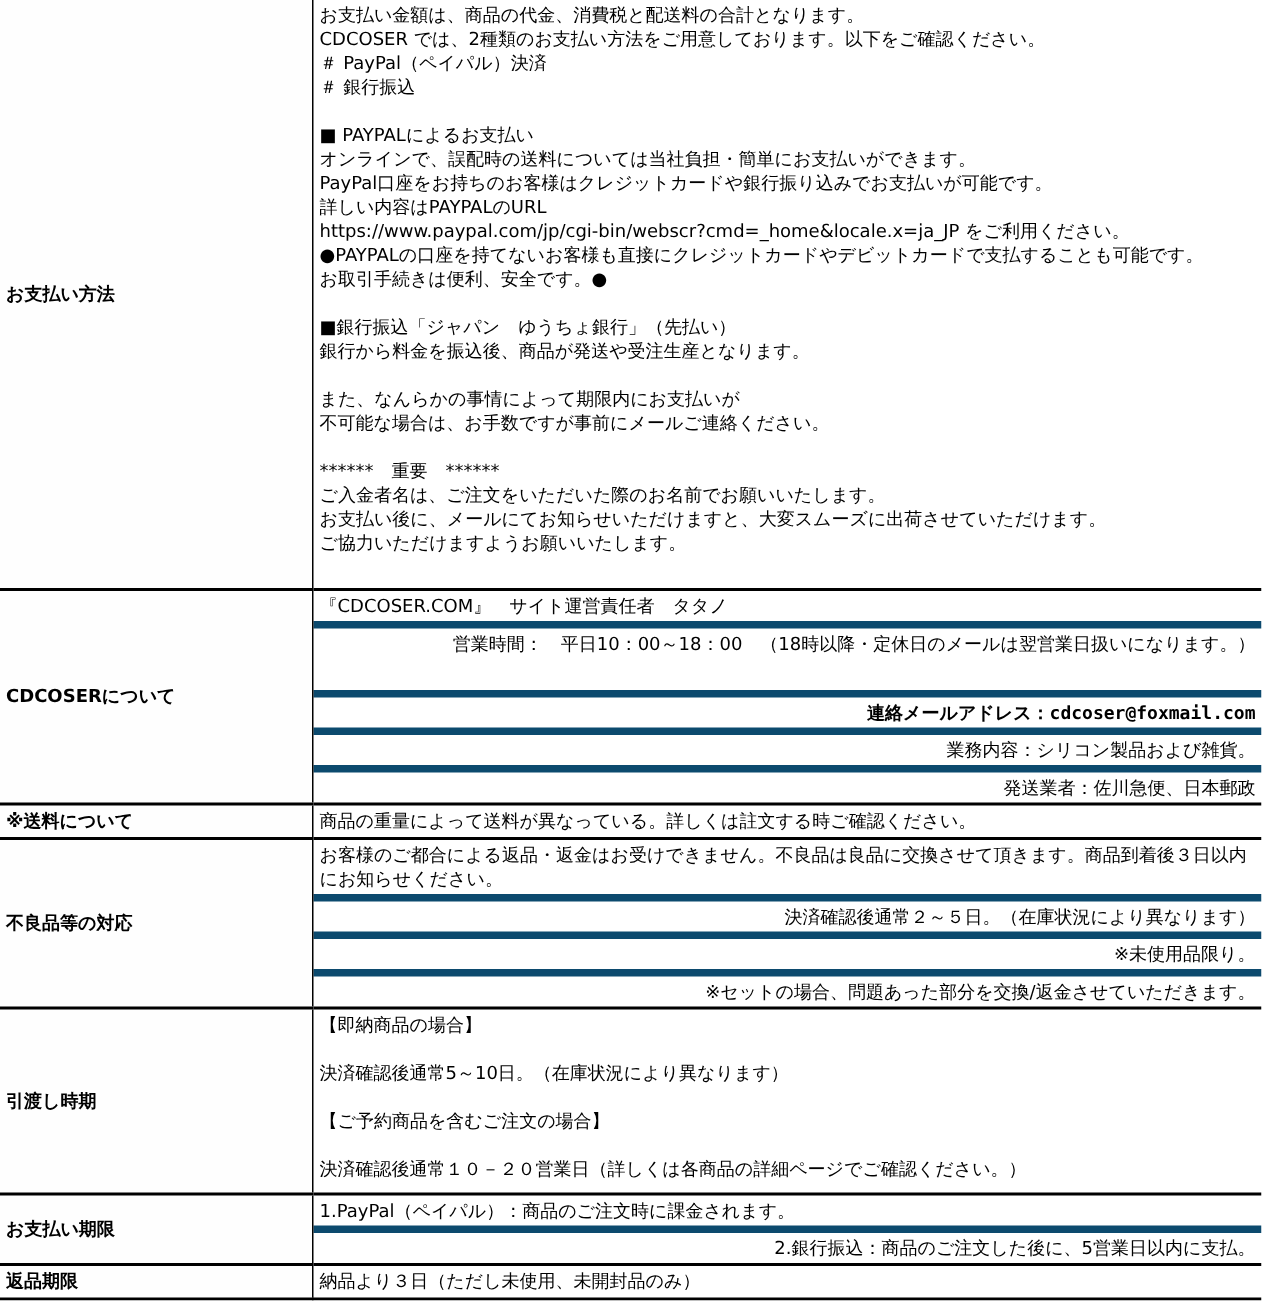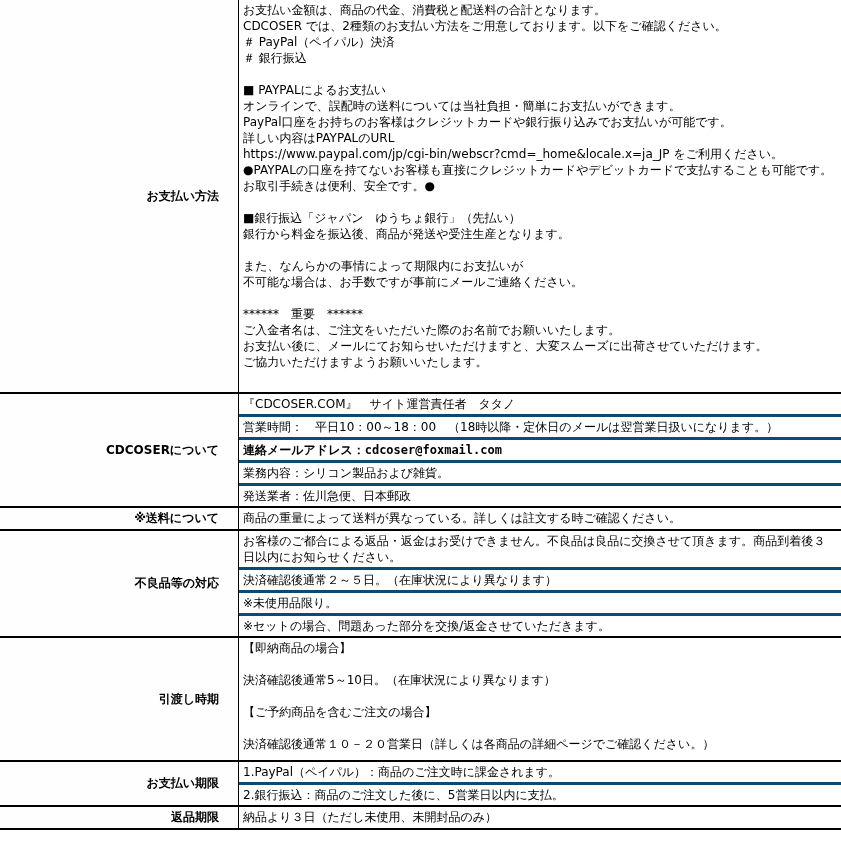--- a/index.html
+++ b/index.html
@@ -19,44 +19,46 @@
     font-size: 12px;
     color: #000000;
     border-bottom: 2px solid #000000;
   }
   table.shop-table th.label {
     width: 200px;
     border-top: 2px solid #000000;
     border-right: 1px solid #000000;
     font-weight: bold;
     font-size: 12px;
-    text-align: right;
+    text-align: left;
     vertical-align: middle;
-    padding: 2px 19px;
+    padding: 2px 4px;
     background: #fefefe;
   }
   table.shop-table td.content {
     border-top: 2px solid #000000;
     padding: 0;
     vertical-align: top;
   }
   table.shop-table tr:first-child th.label,
   table.shop-table tr:first-child td.content {
     border-top: none;
   }
   .subcell {
     padding: 2px 4px;
     line-height: 16px;
   }
   .subcell + .subcell {
-    border-top: 3px solid #0c4a6e;
+    border-top: 5px solid #0c4a6e;
+    text-align: right;
   }
   .subcell.bold {
     font-weight: bold;
     font-family: "DejaVu Sans Mono", "DejaVu Sans", monospace, sans-serif;
+    margin-top: 21px;
   }
   .line {
     min-height: 16px;
     white-space: normal;
     word-break: break-all;
   }
   
   tr.row-0 td .subcell { min-height: 388px; }
   tr.row-5 td .subcell { min-height: 118px; }
 </style>

